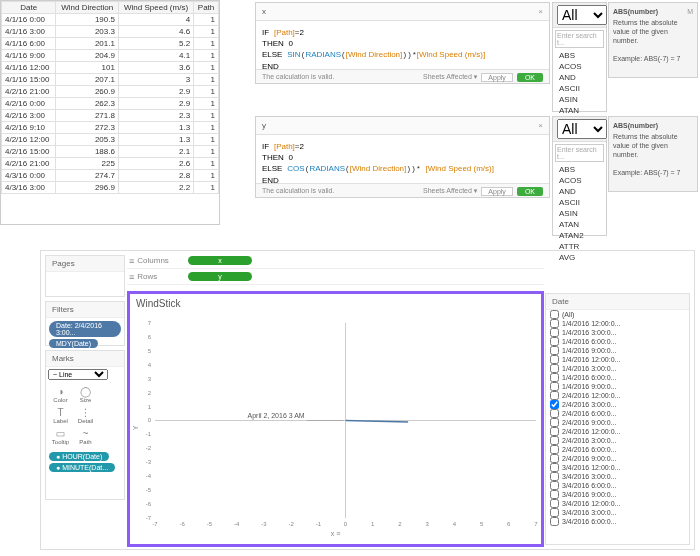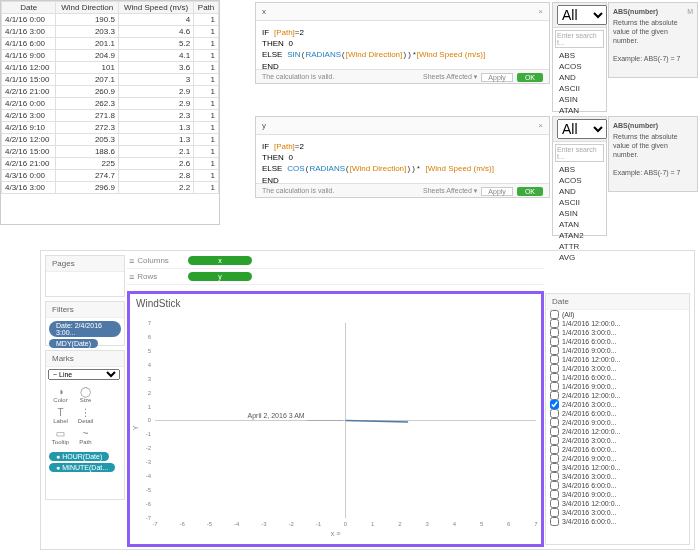--- a/index.html
+++ b/index.html
@@ -49,21 +49,21 @@
 .shelf .ic{color:#888;margin-right:3px}
 #chartarea{position:absolute;left:86px;top:40px;right:150px;bottom:2px;border:3px solid #8b5cf6}
 #chartarea .title{padding:4px 6px;color:#555;font-size:10px}
 #chartarea svg{display:block}
 #datefilter{position:absolute;right:2px;top:40px;width:145px;bottom:2px}
 #datefilter .row{display:flex;align-items:center;padding:0 4px;font-size:7px;color:#444}
 #datefilter .row input{margin-right:3px;width:9px;height:9px}
 .mk-grid{display:flex;flex-wrap:wrap;padding:2px}
 .mk{width:25px;text-align:center;font-size:6px;color:#666;padding:2px 0}
 .mk .i{font-size:10px;color:#888;display:block}
-select.linesel{width:72px;font-size:7px;margin:2px}
+select.linesel{width:60px;font-size:7px;margin:2px}
 </style>
 </head>
 <body>
 
 <div id="tbl" class="panel">
 <table>
 <thead>
         <tr id="tblhdr">
           <th>Date</th>
           <th>Wind Direction</th>

